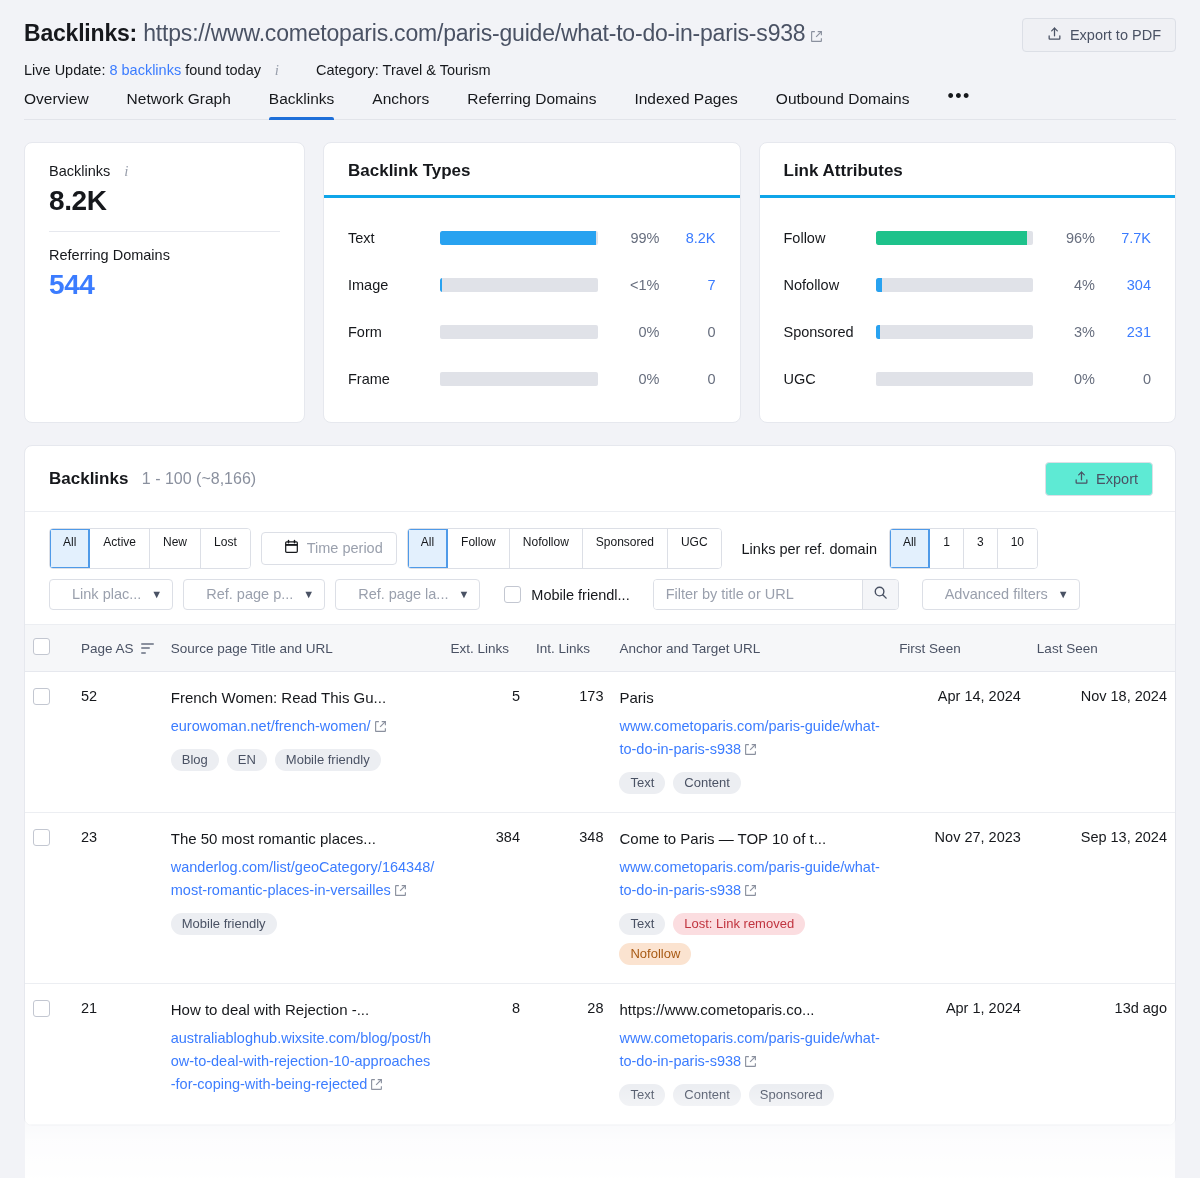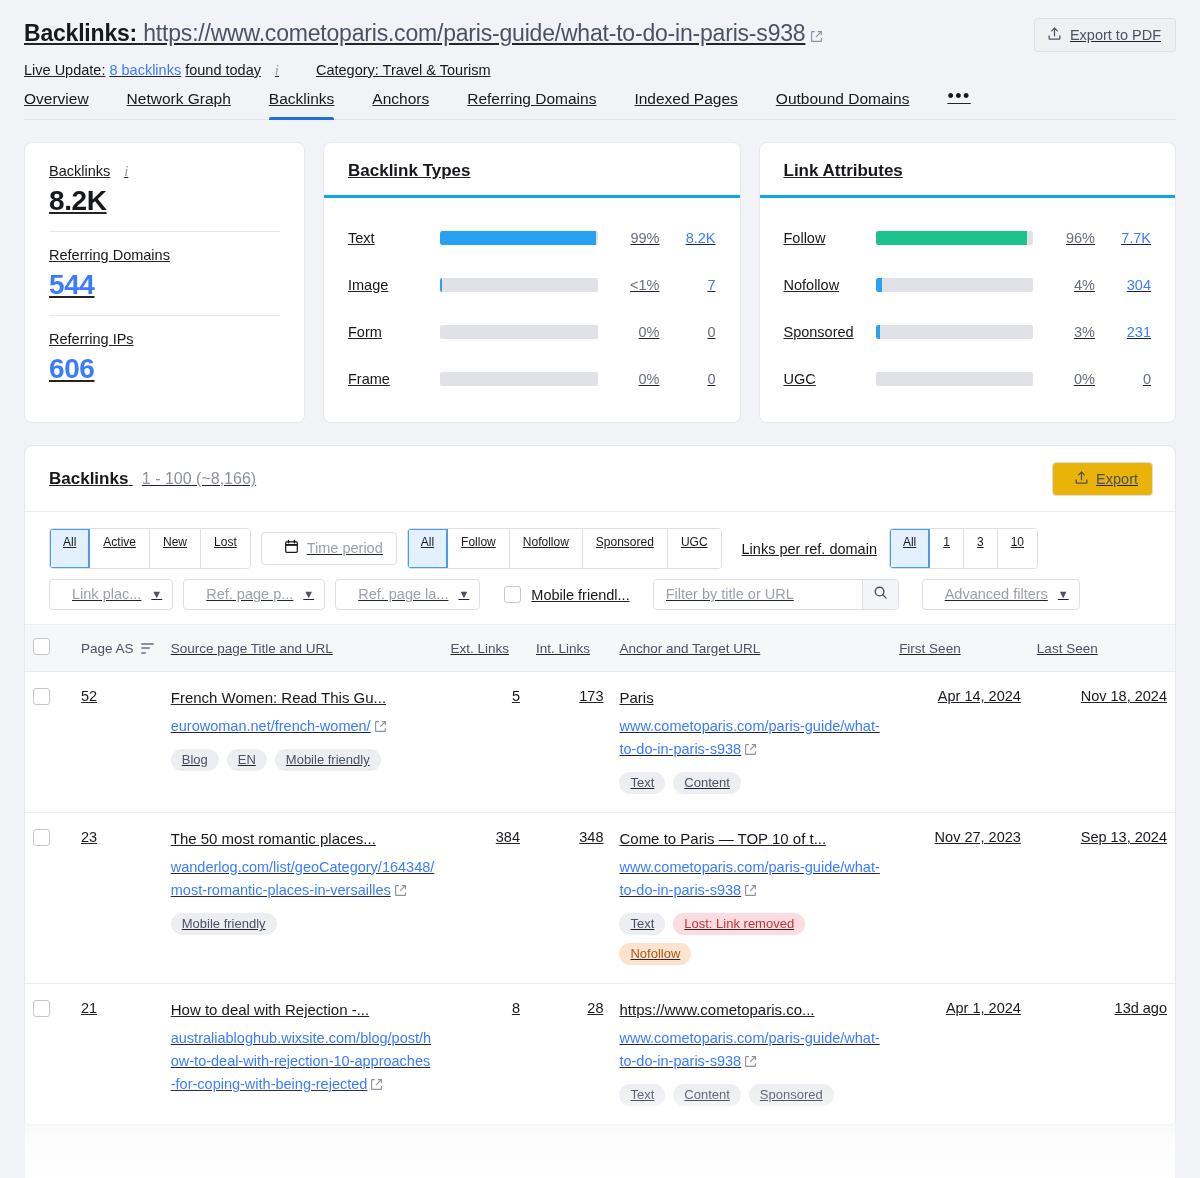--- a/index.html
+++ b/index.html
@@ -3,33 +3,33 @@
 <meta charset="utf-8">
 <style>
   * { box-sizing: border-box; margin: 0; padding: 0; }
   html, body {
     width: 1200px; height: 1178px;
     background: #f2f3f7;
     font-family: "Liberation Sans", sans-serif;
     color: #212529;
     overflow: hidden;
   }
-  .page { width: 1200px; height: 1178px; position: relative; text-decoration: underline; }
+  .page { width: 1200px; height: 1178px; position: relative; }
 
   
   .header { padding: 18px 24px 0 24px; background: #f2f3f7; }
   .title-row { display: flex; align-items: flex-start; justify-content: space-between; }
   .title { font-size: 23px; font-weight: 700; line-height: 30px; letter-spacing: -0.2px; }
   .title .lbl { color: #16181c; }
   .title .url { color: #4a5264; font-weight: 400; }
   .ext-ico { display: inline-block; vertical-align: -2px; margin-left: 5px; }
   .btn-export-pdf {
     display: flex; align-items: center; gap: 8px;
     background: #eff0f4; border: 1px solid #dcdfe6; border-radius: 4px;
-    padding: 7px 14px 7px 12px; font-size: 14.5px; color: #4a5264; cursor: pointer;
+    padding: 7px 14px 7px 24px; font-size: 14.5px; color: #4a5264; cursor: pointer;
     white-space: nowrap;
     margin-left: 9px;
   }
   .subline { margin-top: 10px; display: flex; align-items: center; font-size: 14.5px; color: #16181c; }
   .subline .link { color: #3b7cff; margin: 0 4px; }
   .info-i {
     display: inline-flex; align-items: center; justify-content: center;
     width: 14px; height: 16px; margin-left: 9px;
     color: #9aa0ad; font-style: italic; font-family: "Liberation Serif", serif; font-size: 15px;
   }
@@ -83,22 +83,22 @@
     border: 1px solid #e6e8ee; border-radius: 8px; overflow: hidden;
   }
   .panel-head {
     display: flex; align-items: center; justify-content: space-between;
     padding: 16px 22px 15px 24px; border-bottom: 1px solid #eceef2;
   }
   .panel-title { font-size: 17px; font-weight: 700; color: #16181c; }
   .panel-count { font-size: 16px; color: #8a909e; font-weight: 400; margin-left: 9px; }
   .btn-export {
     display: flex; align-items: center; gap: 7px;
-    background: #eab308; border: 1px solid #dcdfe6; border-radius: 4px;
-    padding: 7px 14px 7px 21px; font-size: 14.5px; color: #4a5264; cursor: pointer;
+    background: #5eead4; border: 1px solid #dcdfe6; border-radius: 4px;
+    padding: 7px 14px 7px 28px; font-size: 14.5px; color: #4a5264; cursor: pointer;
   }
 
   
   .filters { padding: 16px 24px 14px 24px; }
   .frow { display: flex; align-items: center; gap: 10px; }
   .frow + .frow { margin-top: 10px; }
   .seg { display: flex; border: 1px solid #dcdfe6; border-radius: 4px; overflow: hidden; background: #fff; }
   .seg > div {
     font-size: 12px; color: #16181c; padding: 6px 13px 19px 13px; cursor: pointer;
     border-right: 1px solid #dcdfe6; background: #fff; white-space: nowrap;
@@ -240,24 +240,20 @@
       <div class="sum-block">
         <div class="sum-label">
           <span>Backlinks</span>
           <span class="info-i">i</span>
         </div>
         <div class="sum-val dark">8.2K</div>
       </div>
       <div class="sum-block">
         <div class="sum-label">Referring Domains</div>
         <div class="sum-val blue">544</div>
-      </div>
-      <div class="sum-block">
-        <div class="sum-label">Referring IPs</div>
-        <div class="sum-val blue">606</div>
       </div>
     </div>
 
     <div class="card card-chart">
       <div class="chd">Backlink Types</div>
       <div class="chart-body" id="chart0">
           <div class="brow">
             <div class="bname">Text</div>
             <div class="btrack">
               <div class="bfill" style="width:99%;background:#28a2f0"></div>

